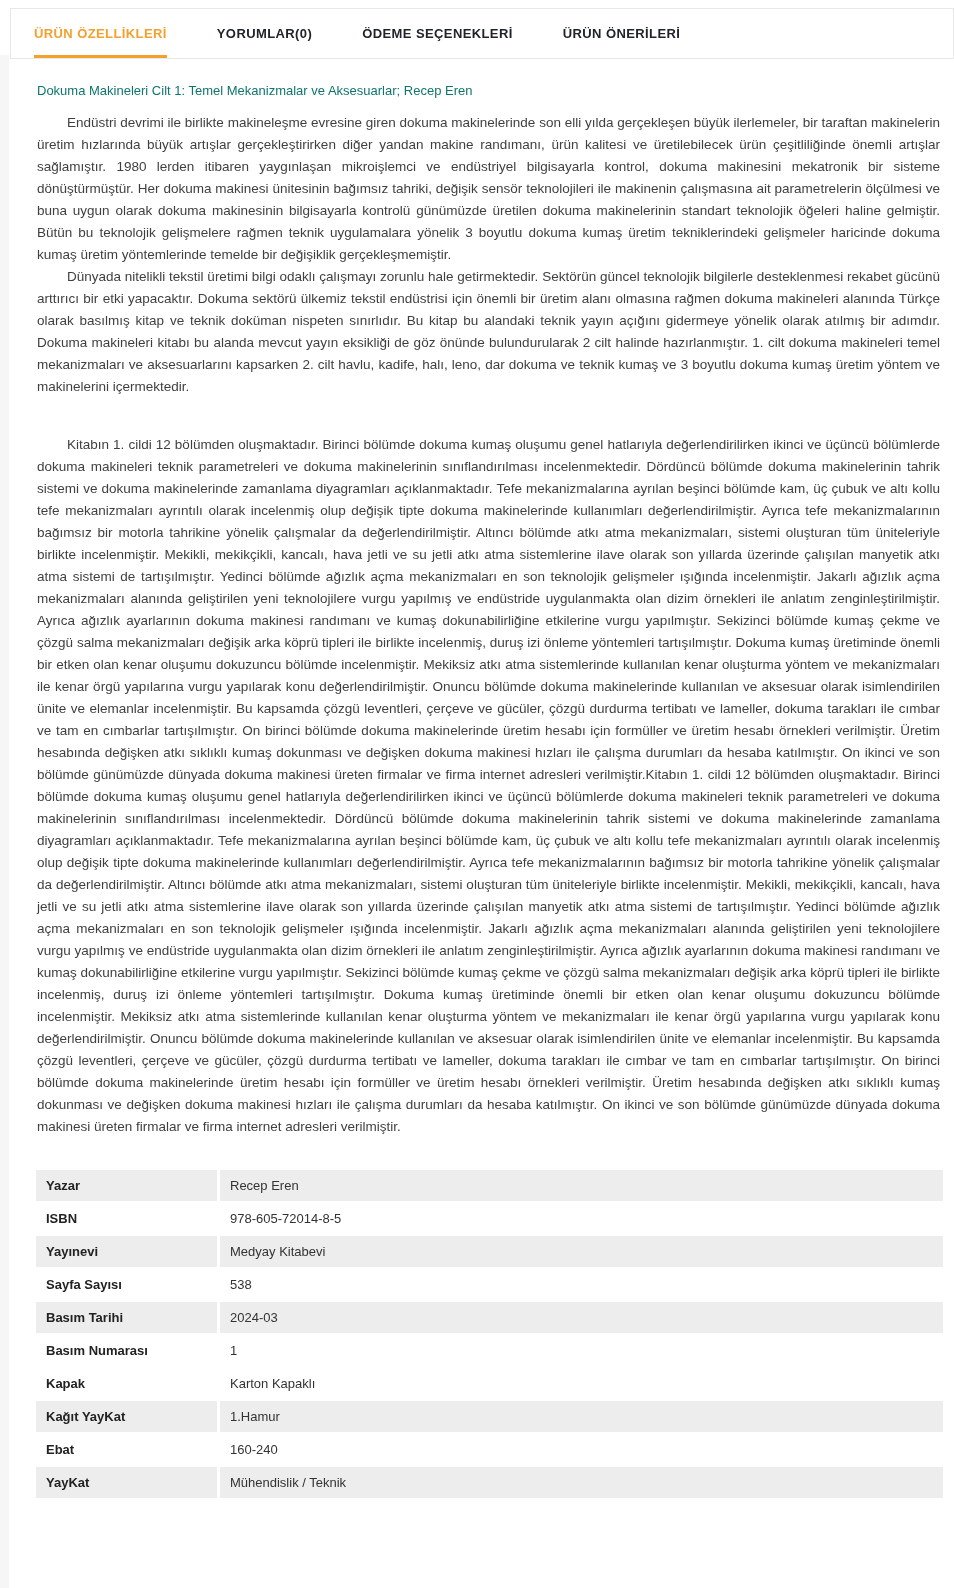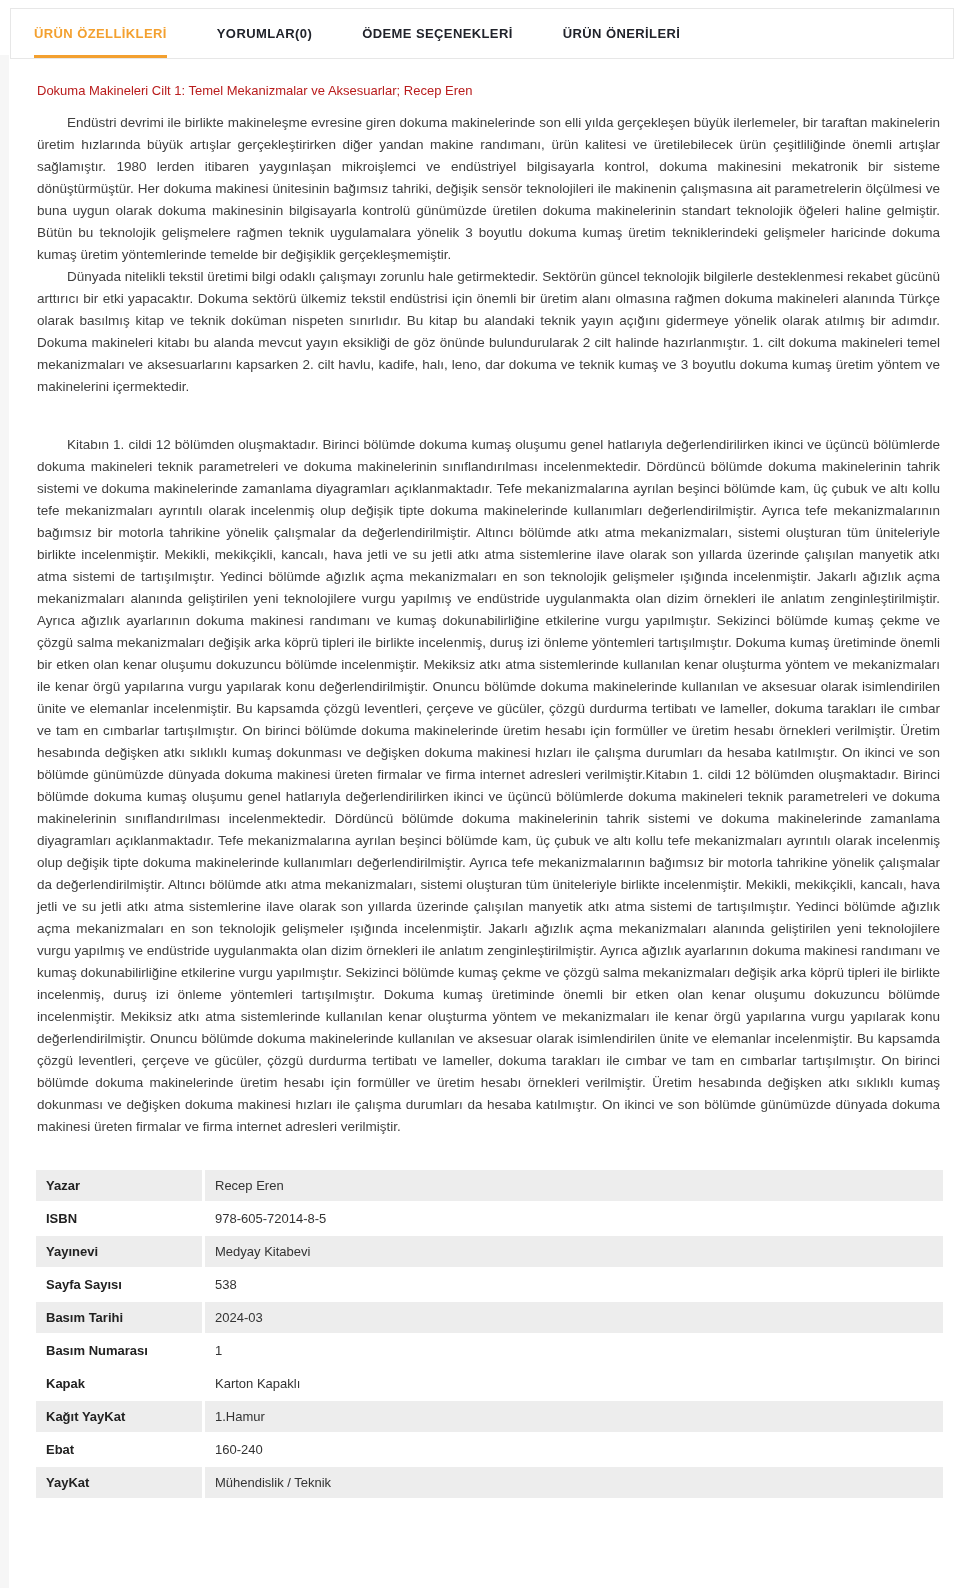--- a/index.html
+++ b/index.html
@@ -44,21 +44,21 @@
   }
   .tab.active { color: #f3a02f; border-bottom-color: #f3a02f; }
 
   
   .content {
     margin-left: 9px;
     padding: 24px 14px 0 28px;
   }
   .product-title {
     font-size: 13px;
-    color: #b91c1c;
+    color: #0f766e;
     margin-bottom: 14px;
   }
   .desc p {
     font-size: 13.5px;
     line-height: 22px;
     text-align: justify;
     text-indent: 30px;
     color: #3f3f3f;
   }
   .desc .gap { height: 36px; }
@@ -70,21 +70,21 @@
     border-collapse: separate;
     border-spacing: 3px 2px;
     font-size: 13px;
   }
   table.details td {
     height: 31px;
     vertical-align: middle;
     padding: 0 10px;
     color: #333333;
   }
-  table.details td.lbl { width: 166px; font-weight: 700; color: #222222; }
+  table.details td.lbl { width: 181px; font-weight: 700; color: #222222; }
   table.details tr.odd td  { background: #ededed; }
   table.details tr.even td { background: #ffffff; }
 </style>
 </head>
 <body>
 
 <div class="page">
 
   <div class="left-gutter"></div>
 

